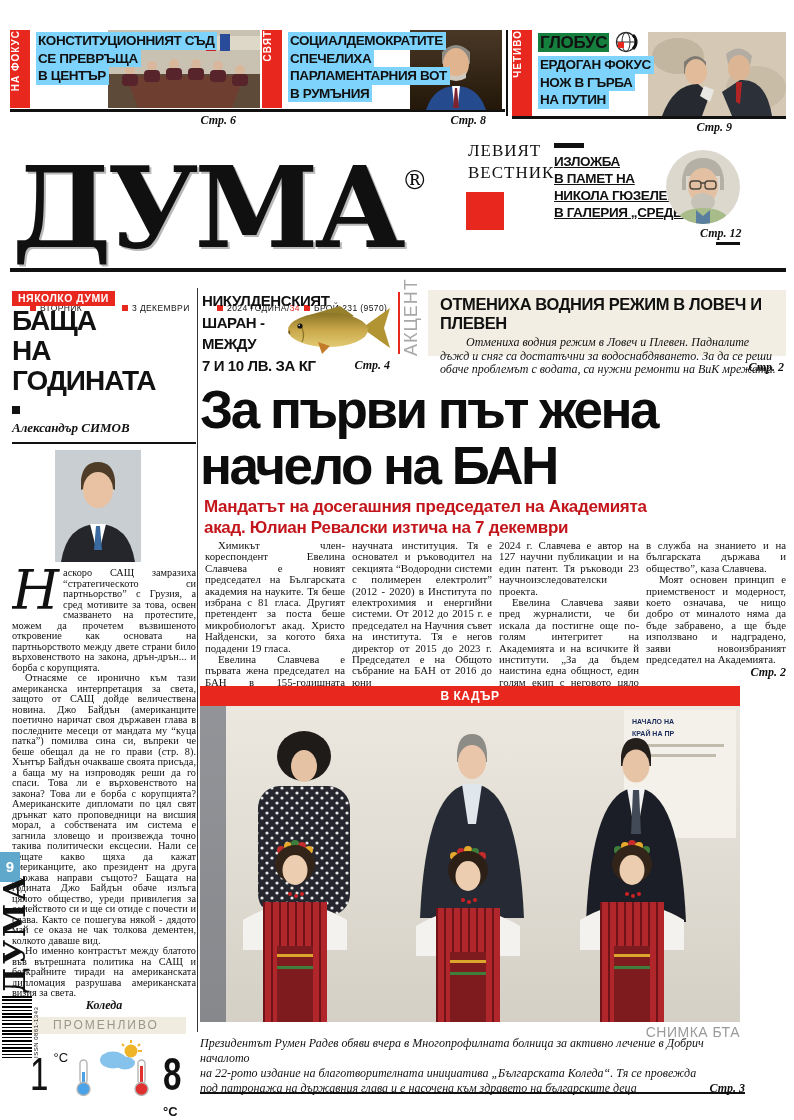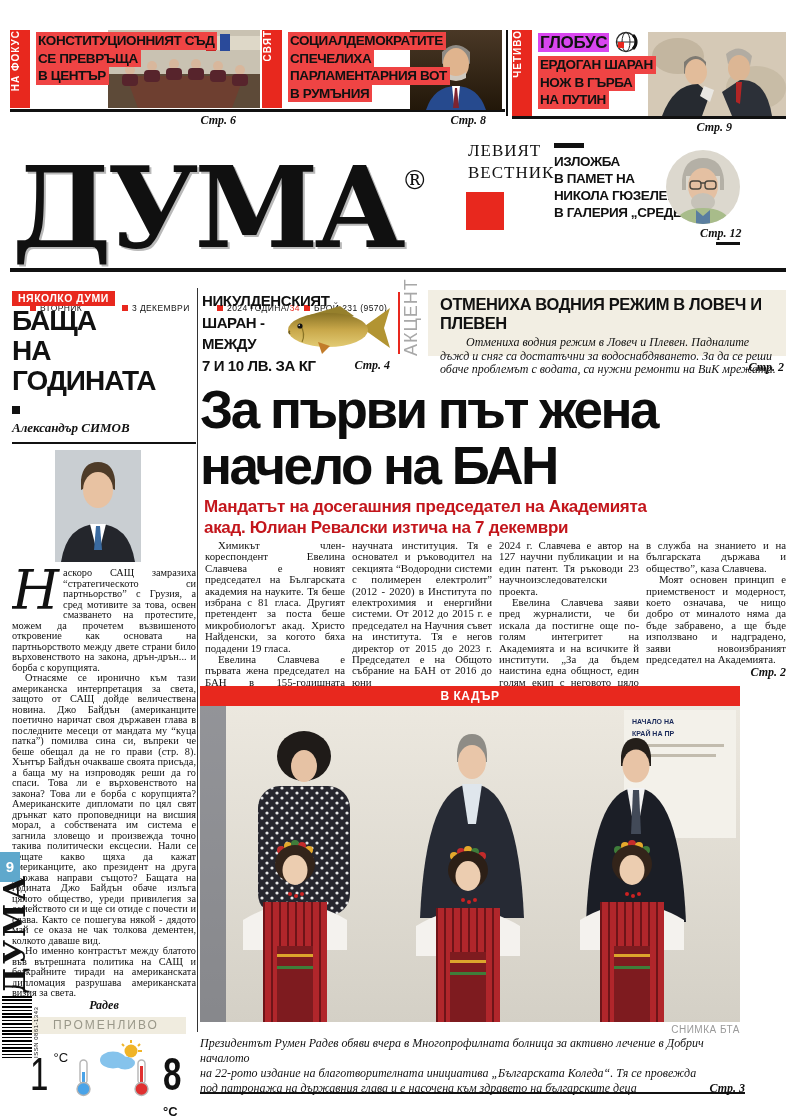--- a/index.html
+++ b/index.html
@@ -7,35 +7,35 @@
         font-family:"Liberation Sans",sans-serif;color:#111;}
   .abs{position:absolute;}
   .cond{font-family:"Liberation Sans",sans-serif;font-weight:bold;letter-spacing:-0.3px;}
   
   .teaser{position:absolute;top:28px;height:95px;}
   .tag{position:absolute;left:0;top:2px;width:20px;background:#e8281e;}
   .tag span{display:block;writing-mode:vertical-rl;transform:rotate(180deg);
             color:#fff;font:bold 10px "Liberation Sans",sans-serif;letter-spacing:1px;
             width:20px;text-align:center;}
   .tz-lines{position:absolute;left:26px;top:4px;z-index:3;}
-  .tz-lines div{display:table;background:#ef4444;padding:0 3px 0 2px;
+  .tz-lines div{display:table;background:#7dd3fc;padding:0 3px 0 2px;
         font:bold 13.5px/17.5px "Liberation Sans",sans-serif;letter-spacing:-0.4px;}
   .tz-photo{position:absolute;z-index:1;}
   .pageref{font:bold italic 12px "Liberation Serif",serif;}
   .hrule{position:absolute;background:#111;}
   
   .mast-title{position:absolute;left:12px;top:124px;font-family:"DejaVu Serif",serif;
       font-weight:bold;font-size:112px;line-height:112px;letter-spacing:-4px;color:#101010;
       text-shadow:2px 2px 0 #b9b9b9;}
   .mast-reg{font-size:26px;vertical-align:58px;letter-spacing:0;text-shadow:none;font-weight:normal;}
   .tagline{position:absolute;left:468px;top:140px;font-family:"Liberation Serif",serif;
       font-size:17px;line-height:22px;letter-spacing:1px;}
   .redsq{position:absolute;left:466px;top:192px;width:38px;height:38px;background:#e8281e;}
   .promo-dash{position:absolute;left:554px;top:143px;width:30px;height:5px;background:#111;}
-  .promo-lines{position:absolute;left:554px;top:153px;font:bold 13.5px/17px "Liberation Sans",sans-serif;letter-spacing:-0.4px;}
+  .promo-lines{position:absolute;left:554px;top:153px;font:bold 13.5px/17px "Liberation Sans",sans-serif;letter-spacing:-0.4px;text-decoration:underline;}
   .promo-photo{position:absolute;left:666px;top:150px;width:74px;height:74px;border-radius:50%;overflow:hidden;}
   
   .dateline{position:absolute;left:12px;top:252px;width:774px;height:16px;font-size:8.5px;letter-spacing:0.4px;margin-top:48px;}
   .dl-item{position:absolute;top:3px;white-space:nowrap;}
   .bullet{display:inline-block;width:6px;height:6px;background:#e8281e;margin-right:4px;}
   .price{position:absolute;left:462px;top:-4px;font:bold italic 15px "Liberation Serif",serif;}
   .site{position:absolute;right:14px;top:1px;background:#111;color:#fff;
         font:bold italic 11px/13px "Liberation Sans",sans-serif;padding:0 6px;}
   .site-sq{position:absolute;right:2px;top:4px;width:8px;height:8px;background:#e8281e;}
   
@@ -93,21 +93,21 @@
   .col{position:absolute;top:0;width:140px;height:152px;overflow:hidden;text-align:justify;
         font:10.8px/11.4px "Liberation Serif",serif;}
   .col p{margin:0;text-indent:13px;}
   .col p.cont{text-indent:0;}
   .col .colref{text-align:right;text-indent:0;}
   
   .vkadar{position:absolute;left:200px;top:686px;width:540px;height:20px;background:#e8281e;
         color:#fff;font:bold 12px/20px "Liberation Sans",sans-serif;text-align:center;letter-spacing:0.5px;}
   .bigphoto{position:absolute;left:200px;top:706px;width:540px;height:316px;overflow:hidden;}
   .credit{position:absolute;left:200px;top:1024px;width:540px;text-align:right;
-        font-size:10px;color:#9a9a9a;letter-spacing:0.5px;}
+        font-size:14px;color:#9a9a9a;letter-spacing:0.5px;}
   .caption{position:absolute;left:200px;top:1036px;width:545px;
         font:italic 12px/15px "Liberation Serif",serif;}
   .cap-ref{position:absolute;right:0;bottom:0;font:bold italic 12px "Liberation Serif",serif;}
   .cap-rule{position:absolute;left:200px;top:1092px;width:545px;height:2px;background:#111;}
 </style>
 </head>
 <body>
 
 <div class="page">
 
@@ -190,31 +190,31 @@
         <ellipse cx="48" cy="40" rx="11" ry="13" fill="#e2bc9a"></ellipse>
         <path d="M78,22 Q92,10 104,24 L102,34 Q90,26 80,32 Z" fill="#b2aca2"></path>
         <ellipse cx="91" cy="36" rx="11" ry="13" fill="#dcb694"></ellipse>
         <path d="M14,84 Q26,52 50,52 L62,62 54,84 Z" fill="#262a30"></path>
         <path d="M124,84 Q118,46 92,48 L74,60 84,84 Z" fill="#2c3038"></path>
         <polygon points="88,50 94,50 92,72 88,70" fill="#b22525"></polygon>
         <polygon points="56,54 66,58 62,70 52,64" fill="#e9e7e2"></polygon>
       </svg>
     </div>
     <div style="position:absolute;left:26px;top:2px;z-index:3;">
-      <span class="cond" style="font-size:17px;background:#d946ef;padding:0 2px;">ГЛОБУС</span>
+      <span class="cond" style="font-size:17px;background:#15803d;padding:0 2px;">ГЛОБУС</span>
       <svg width="24" height="24" viewBox="0 0 24 24" style="vertical-align:-6px;">
         <circle cx="12" cy="12" r="9.5" fill="#fff" stroke="#2a2a2a" stroke-width="1.4"></circle>
         <ellipse cx="12" cy="12" rx="4" ry="9.5" fill="none" stroke="#2a2a2a" stroke-width="1"></ellipse>
         <line x1="2.5" y1="12" x2="21.5" y2="12" stroke="#2a2a2a" stroke-width="1"></line>
         <path d="M19,5 A9.5,9.5 0 0 1 19,19" fill="none" stroke="#111" stroke-width="3"></path>
         <rect x="4" y="12" width="6" height="6" fill="#e8281e"></rect>
       </svg>
     </div>
     <div class="tz-lines" style="top:28px;">
-      <div>ЕРДОГАН ШАРАН</div>
+      <div>ЕРДОГАН ФОКУС</div>
       <div>НОЖ В ГЪРБА</div>
       <div>НА ПУТИН</div>
     </div>
   </div>
 
   <div class="hrule" style="left:10px;top:109px;width:495px;height:3px;"></div>
   <div class="hrule" style="left:512px;top:116px;width:274px;height:3px;"></div>
   <div class="hrule" style="left:254px;top:30px;width:2px;height:78px;"></div>
   <div class="hrule" style="left:506px;top:30px;width:2px;height:86px;"></div>
   <div class="pageref abs" style="left:150px;top:113px;width:86px;text-align:right;">Стр. 6</div>
@@ -283,21 +283,21 @@
       </svg>
     </div>
     <div class="op-body">
       <p class="first"><span class="dropcap">Н</span><span>аскоро САЩ замразиха “стратегическото си партньорство” с Грузия, а сред мотивите за това, освен смазването на протестите, можем да прочетем възвишеното откровение как основата на партньорството между двете страни било върховенството на закона, дрън-дрън... и борба с корупцията.</span></p>
       <p>Отнасяме се иронично към тази американска интерпретация за света, защото от САЩ дойде величествена новина. Джо Байдън (американците поетично наричат своя държавен глава в последните месеци от мандата му “куца патка”) помилва сина си, въпреки че беше обещал да не го прави (стр. 8). Хънтър Байдън очакваше своята присъда, а баща му на изпроводяк реши да го спаси. Това ли е върховенството на закона? Това ли е борба с корупцията? Американските дипломати по цял свят дрънкат като проповедници на висшия морал, а собствената им система е загнила зловещо и произвежда точно такива политически ексцесии. Нали се сещате какво щяха да кажат американците, ако президент на друга държава направи същото? Бащата на годината Джо Байдън обаче излъга цялото общество, уреди привилегия за семейството си и ще си отиде с почести и слава. Както се пошегува някой - дядото май се оказа не чак толкова дементен, колкото даваше вид.</p>
       <p>Но именно контрастът между блатото във вътрешната политика на САЩ и безкрайните тиради на американската дипломация разрушава американската визия за света.</p>
     </div>
   </div>
 
   <div class="weather">
-    <div class="w-city">Радев</div>
+    <div class="w-city">Коледа</div>
     <div class="w-cond">ПРОМЕНЛИВО</div>
     <div class="w-row">
       <div class="abs" style="left:18px;top:4px;"><span class="temp">1</span><span class="deg">°C</span></div>
       <svg class="abs" style="left:62px;top:18px;" width="18" height="40" viewBox="0 0 18 40">
         <rect x="6" y="2" width="7" height="24" rx="3.5" fill="#fff" stroke="#b5b5b5" stroke-width="1.4"></rect>
         <rect x="8" y="14" width="3" height="12" fill="#4aa3e8"></rect>
         <circle cx="9.5" cy="31" r="6.5" fill="#4aa3e8" stroke="#b5b5b5" stroke-width="1.4"></circle>
       </svg>
       <svg class="abs" style="left:86px;top:0px;" width="44" height="32" viewBox="0 0 44 32">
         <g stroke="#f0b428" stroke-width="2">

